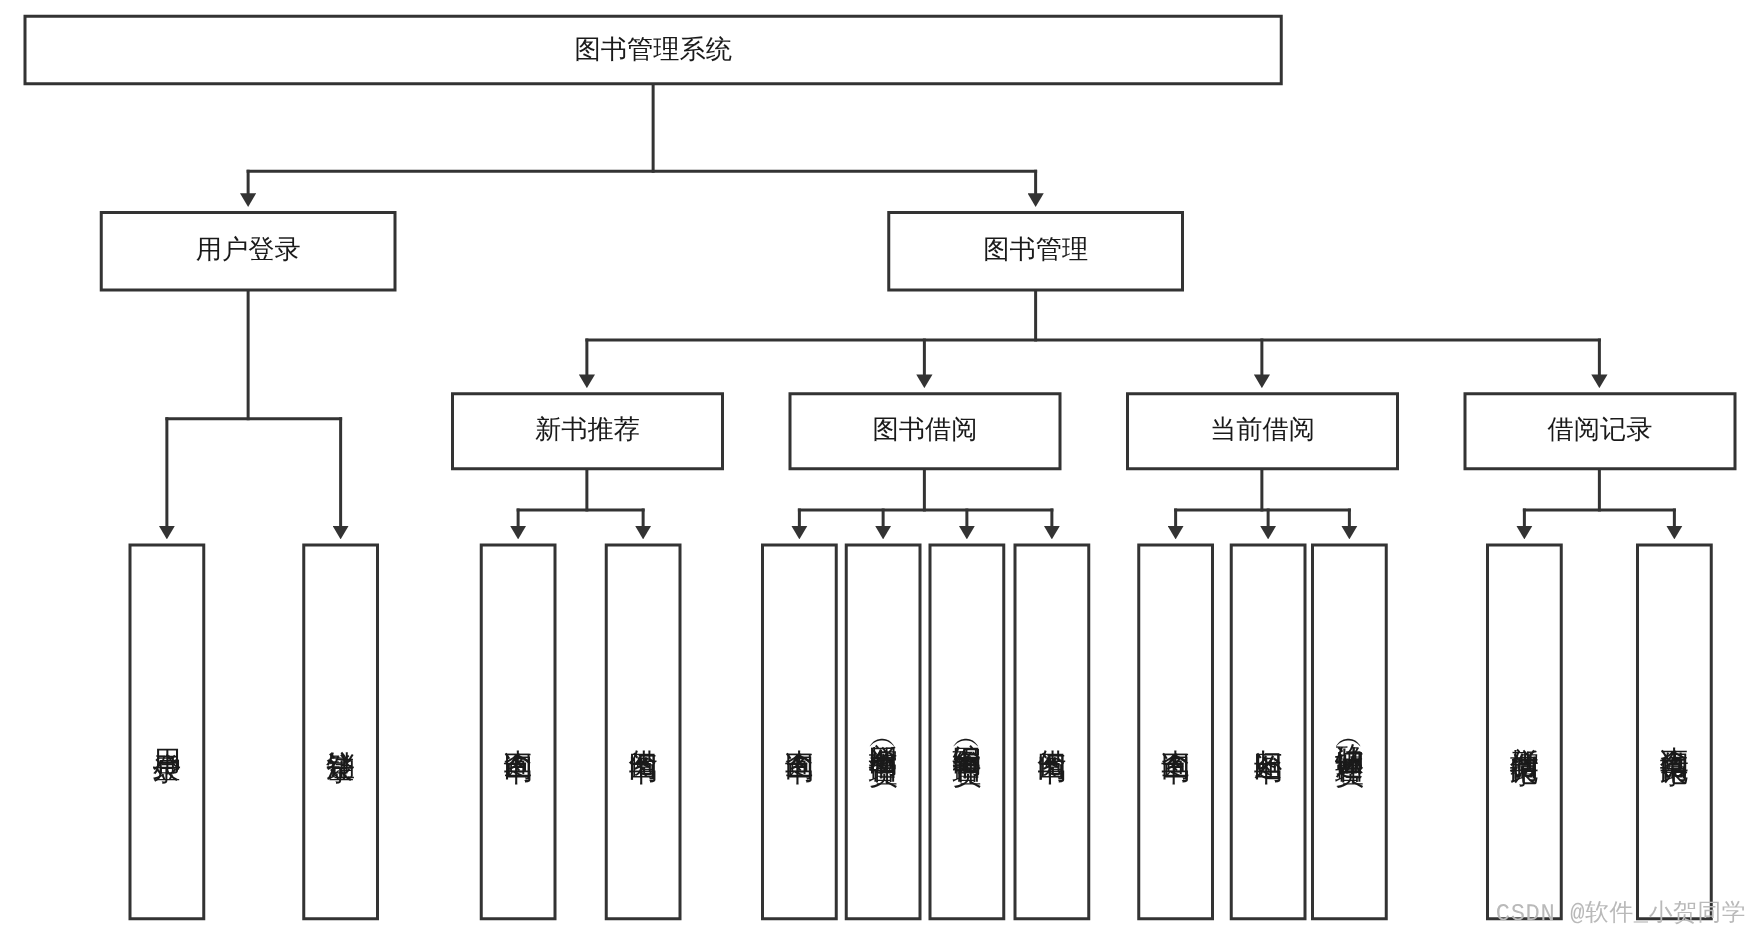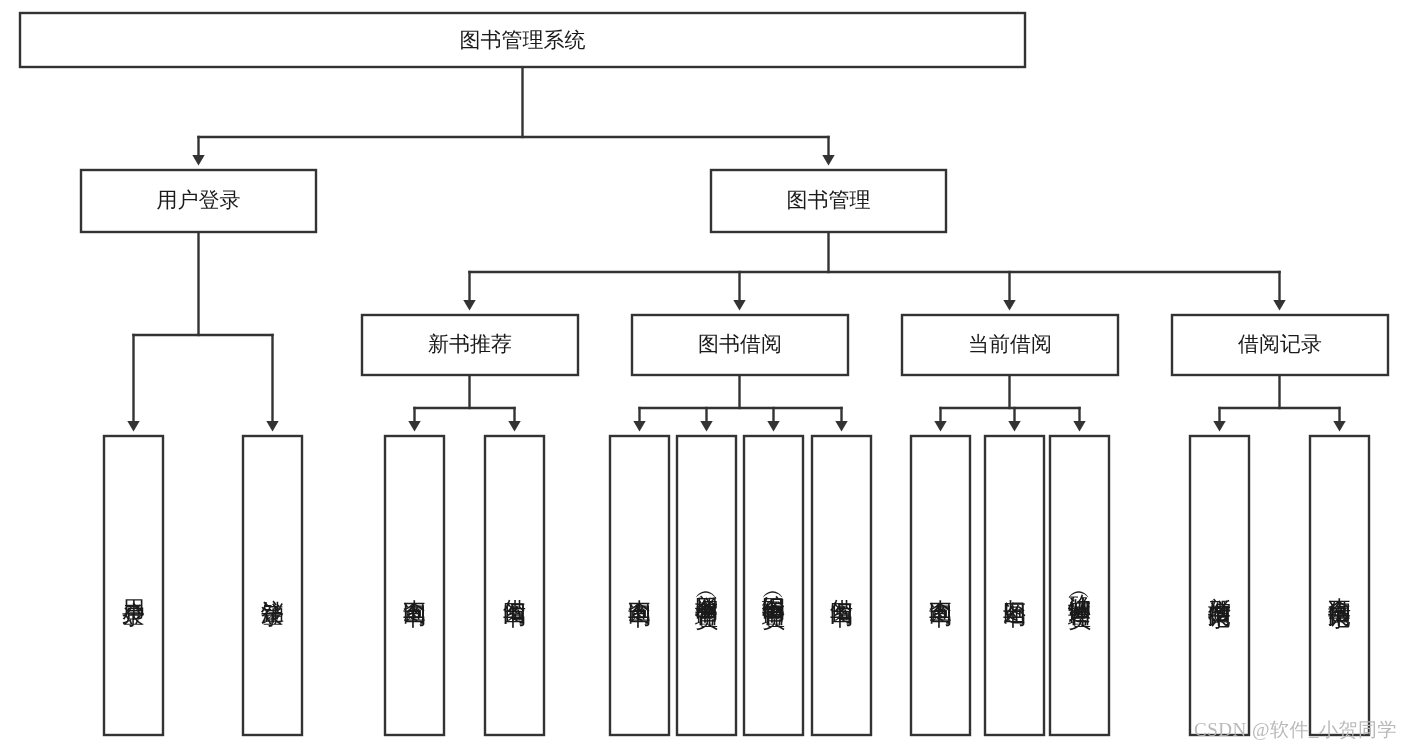--- a/index.html
+++ b/index.html
@@ -52,21 +52,21 @@
     font-size: 23px;
     writing-mode: vertical-rl;
     text-orientation: upright;
     letter-spacing: 2px;
     text-anchor: middle;
   }
   .watermark {
     position: absolute;
     right: 8px;
     bottom: 4px;
-    font-family: Liberation Serif, serif;
+    font-family: Liberation Mono, monospace;
     font-size: 19px;
     color: #b9b9b9;
     white-space: nowrap;
     letter-spacing: 0.5px;
     pointer-events: none;
   }
 </style>
 </head>
 <body>
 

